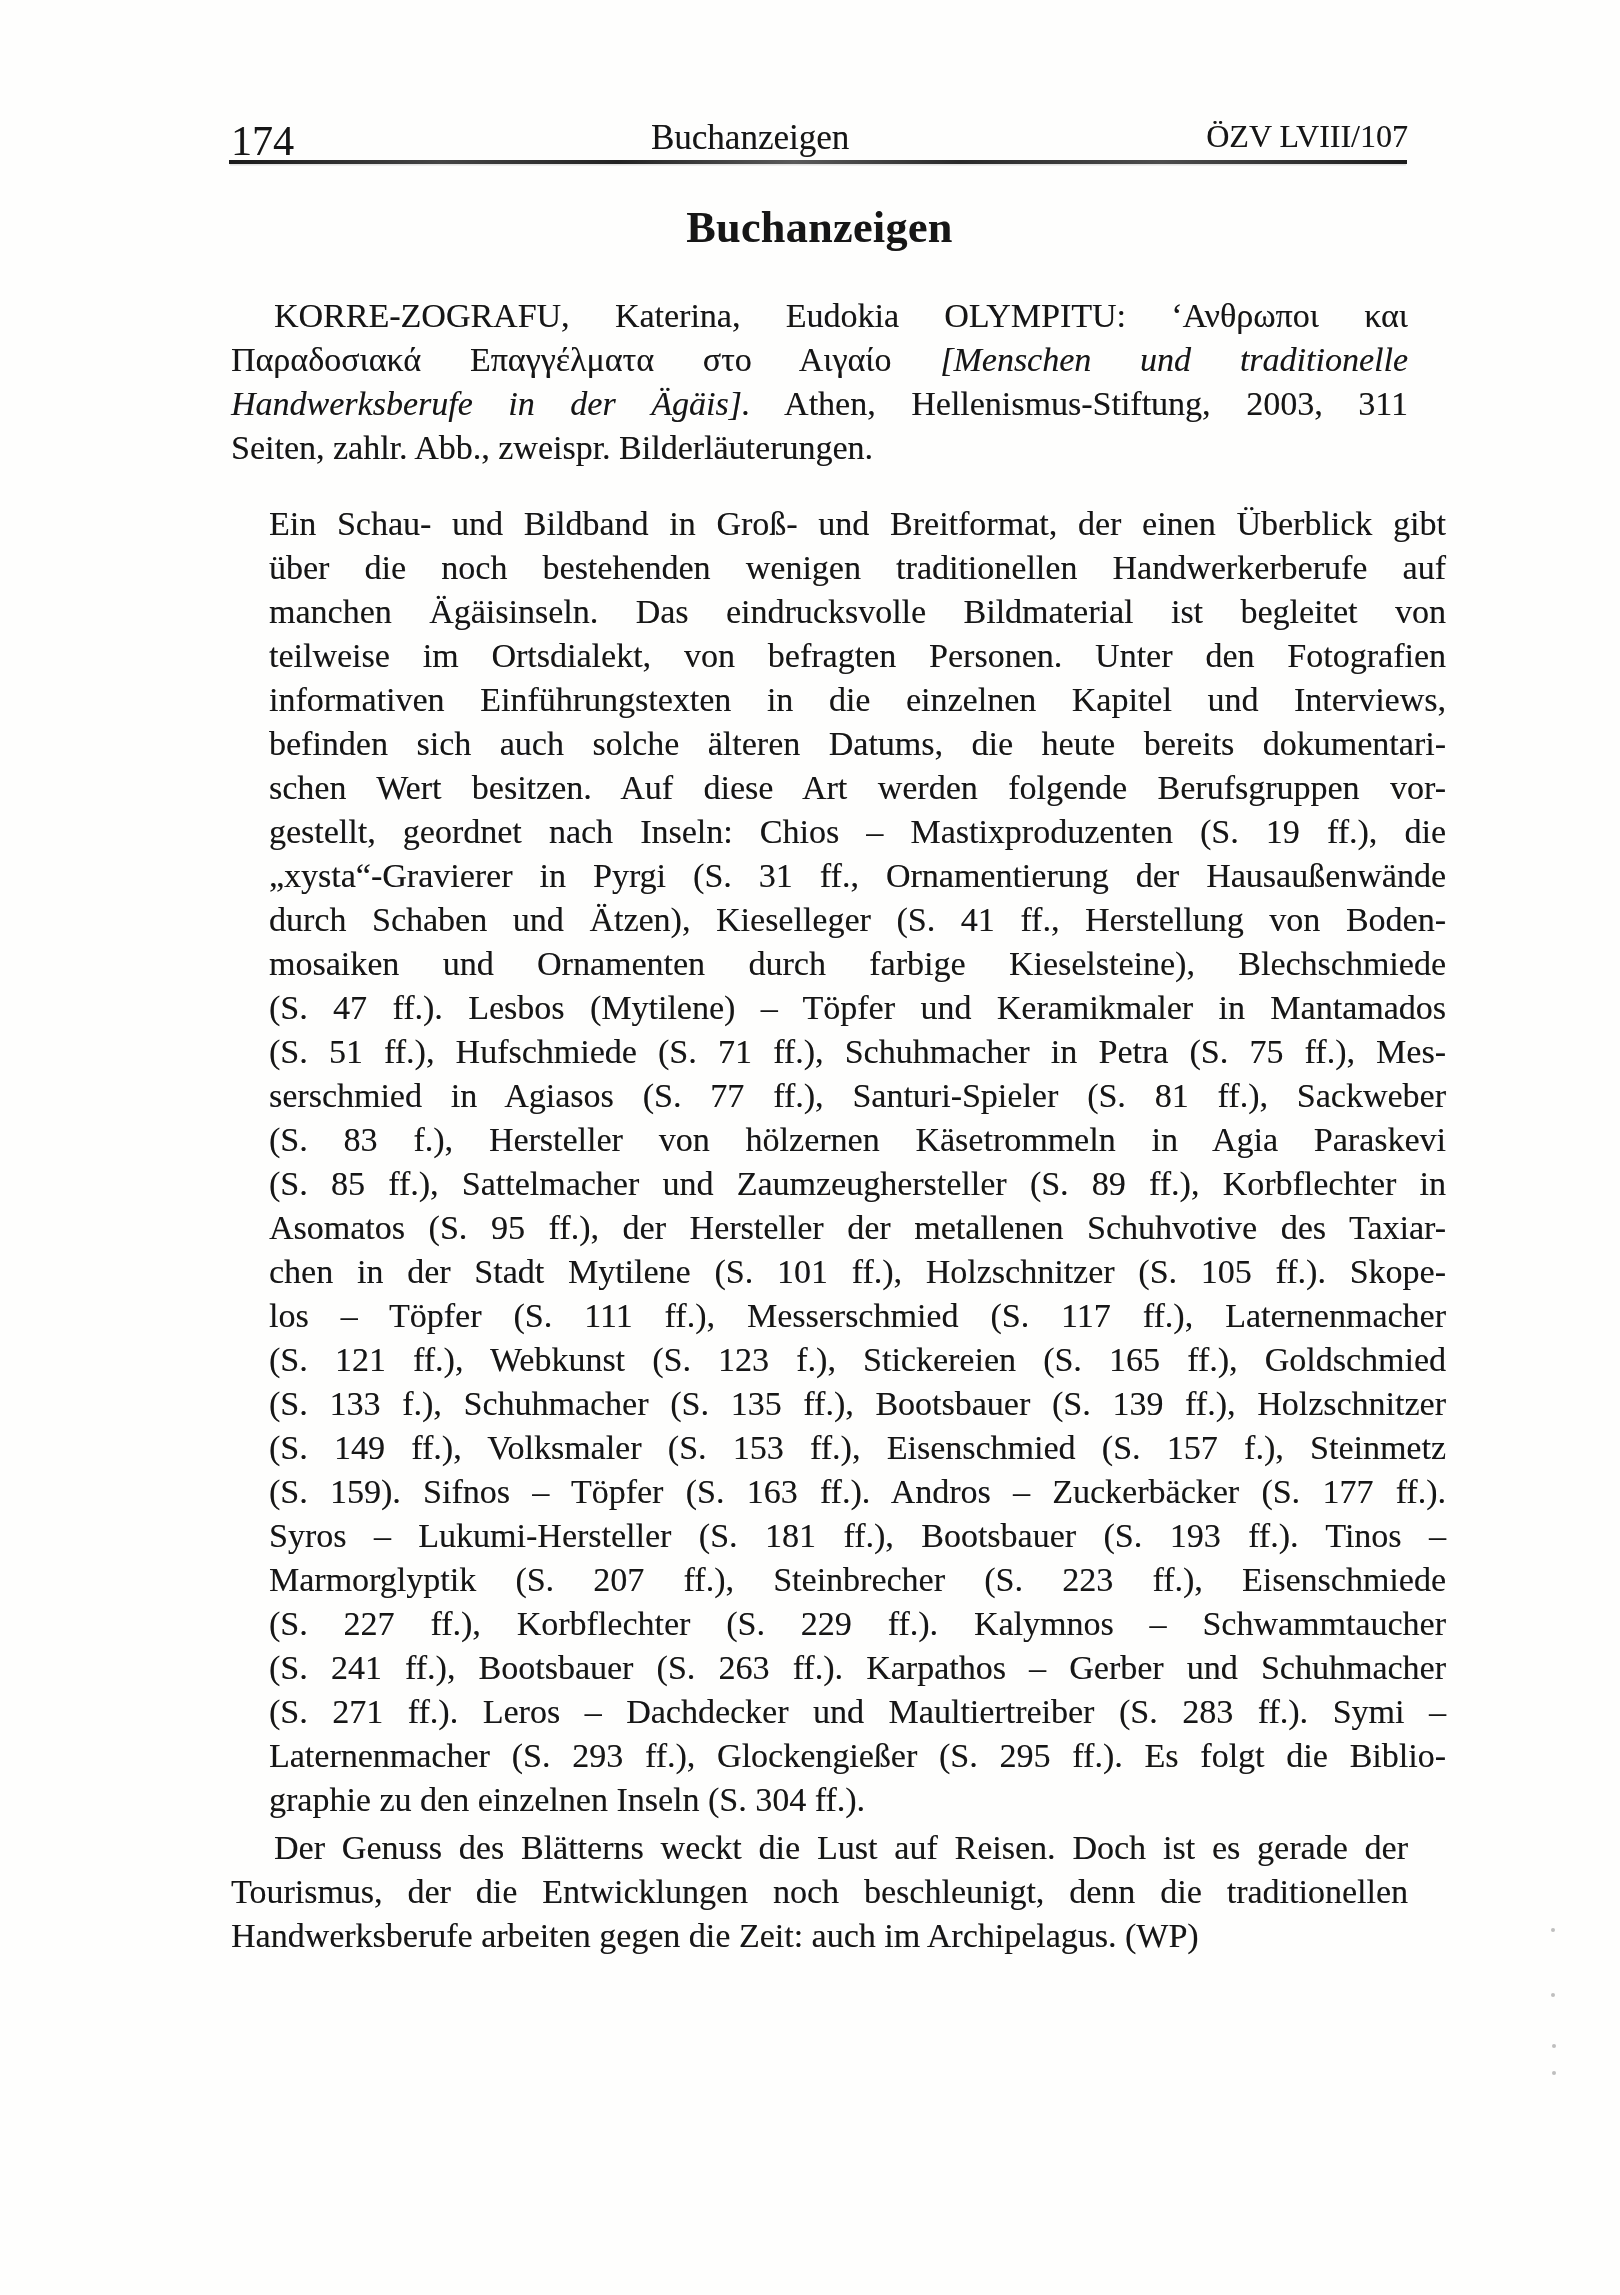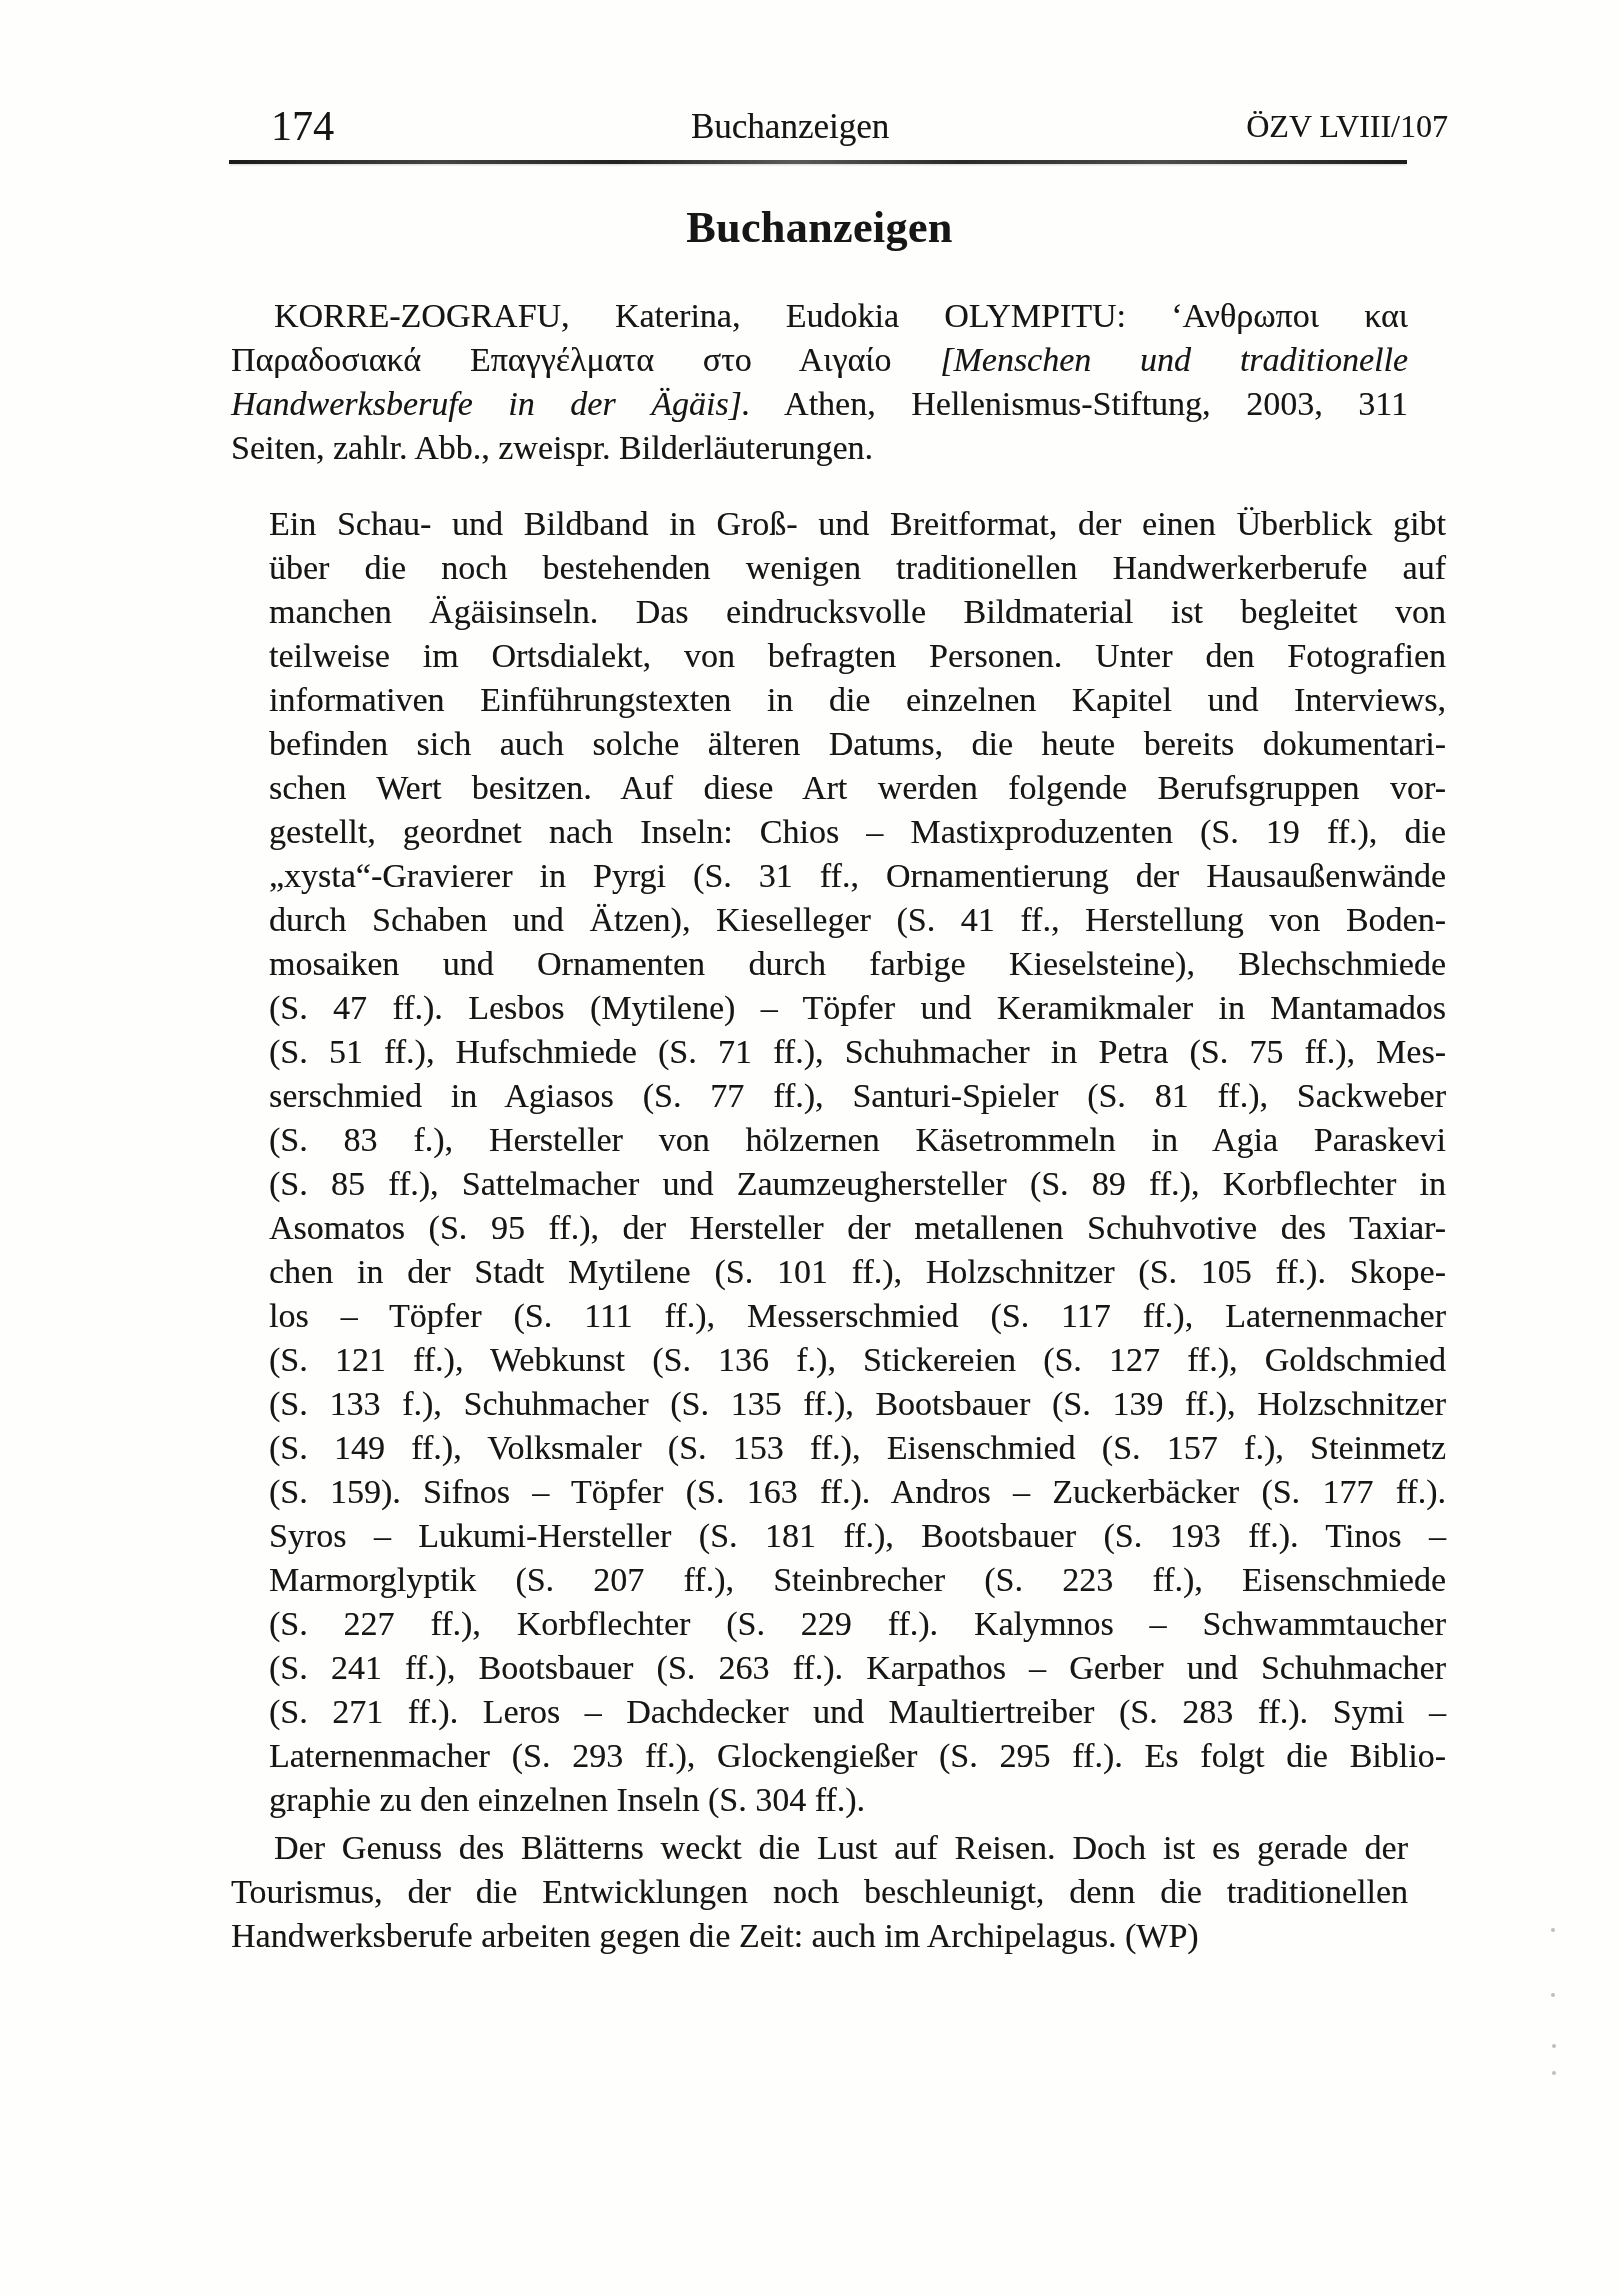--- a/index.html
+++ b/index.html
@@ -7,22 +7,22 @@
     position:relative;
     width:1621px; height:2295px;
     background:#fefefd;
     color:#161616;
     font-family:"Liberation Serif","DejaVu Serif",serif;
     overflow:hidden;
     text-shadow:0.2px 0.2px 0 rgba(25,25,25,.45);
   }
   
   .running-header {
-    position:absolute; left:231px; width:1177px; top:105px;
-    display:flex; align-items:center; line-height:1;margin-left:40px;
+    position:absolute; left:231px; width:1177px; top:120px;
+    display:flex; align-items:flex-start; line-height:1;
   }
   .running-header .pgnum   { font-size:42px; flex:0 0 auto; }
   .running-header .center  { font-size:35px; flex:1 1 auto; text-align:center; }
   .running-header .journal { font-size:32px; flex:0 0 auto; text-align:right; }
   .header-rule {
     position:absolute; left:229px; top:160px; width:1178px; height:4px;
     background:linear-gradient(90deg,#1b1b1b,#454545 18%,#232323 33%,#5a5a5a 48%,#2a2a2a 62%,#4d4d4d 79%,#1d1d1d);
     box-shadow:0 2.4px 0 -0.8px rgba(130,130,130,.22);
   }
   
@@ -80,21 +80,21 @@
       <div class="line"><span>durch Schaben und Ätzen), Kieselleger (S. 41 ff., Herstellung von Boden-</span></div>
       <div class="line"><span>mosaiken und Ornamenten durch farbige Kieselsteine), Blechschmiede</span></div>
       <div class="line"><span>(S. 47 ff.). Lesbos (Mytilene) – Töpfer und Keramikmaler in Mantamados</span></div>
       <div class="line"><span>(S. 51 ff.), Hufschmiede (S. 71 ff.), Schuhmacher in Petra (S. 75 ff.), Mes-</span></div>
       <div class="line"><span>serschmied in Agiasos (S. 77 ff.), Santuri-Spieler (S. 81 ff.), Sackweber</span></div>
       <div class="line"><span>(S. 83 f.), Hersteller von hölzernen Käsetrommeln in Agia Paraskevi</span></div>
       <div class="line"><span>(S. 85 ff.), Sattelmacher und Zaumzeughersteller (S. 89 ff.), Korbflechter in</span></div>
       <div class="line"><span>Asomatos (S. 95 ff.), der Hersteller der metallenen Schuhvotive des Taxiar-</span></div>
       <div class="line"><span>chen in der Stadt Mytilene (S. 101 ff.), Holzschnitzer (S. 105 ff.). Skope-</span></div>
       <div class="line"><span>los – Töpfer (S. 111 ff.), Messerschmied (S. 117 ff.), Laternenmacher</span></div>
-      <div class="line"><span>(S. 121 ff.), Webkunst (S. 136 f.), Stickereien (S. 127 ff.), Goldschmied</span></div>
+      <div class="line"><span>(S. 121 ff.), Webkunst (S. 123 f.), Stickereien (S. 165 ff.), Goldschmied</span></div>
       <div class="line"><span>(S. 133 f.), Schuhmacher (S. 135 ff.), Bootsbauer (S. 139 ff.), Holzschnitzer</span></div>
       <div class="line"><span>(S. 149 ff.), Volksmaler (S. 153 ff.), Eisenschmied (S. 157 f.), Steinmetz</span></div>
       <div class="line"><span>(S. 159). Sifnos – Töpfer (S. 163 ff.). Andros – Zuckerbäcker (S. 177 ff.).</span></div>
       <div class="line"><span>Syros – Lukumi-Hersteller (S. 181 ff.), Bootsbauer (S. 193 ff.). Tinos –</span></div>
       <div class="line"><span>Marmorglyptik (S. 207 ff.), Steinbrecher (S. 223 ff.), Eisenschmiede</span></div>
       <div class="line"><span>(S. 227 ff.), Korbflechter (S. 229 ff.). Kalymnos – Schwammtaucher</span></div>
       <div class="line"><span>(S. 241 ff.), Bootsbauer (S. 263 ff.). Karpathos – Gerber und Schuhmacher</span></div>
       <div class="line"><span>(S. 271 ff.). Leros – Dachdecker und Maultiertreiber (S. 283 ff.). Symi –</span></div>
       <div class="line"><span>Laternenmacher (S. 293 ff.), Glockengießer (S. 295 ff.). Es folgt die Biblio-</span></div>
       <div class="line last"><span>graphie zu den einzelnen Inseln (S. 304 ff.).</span></div>

